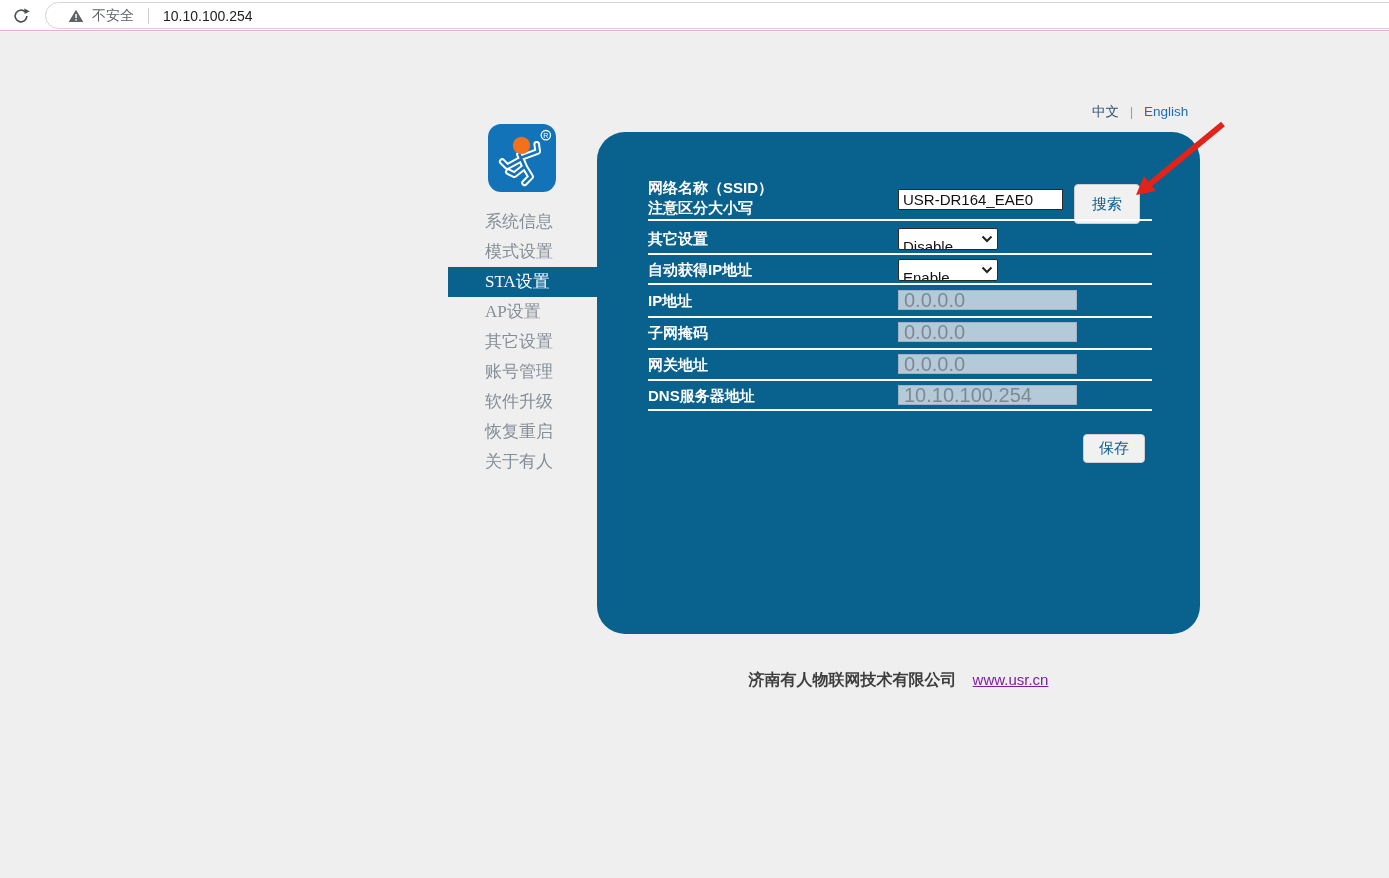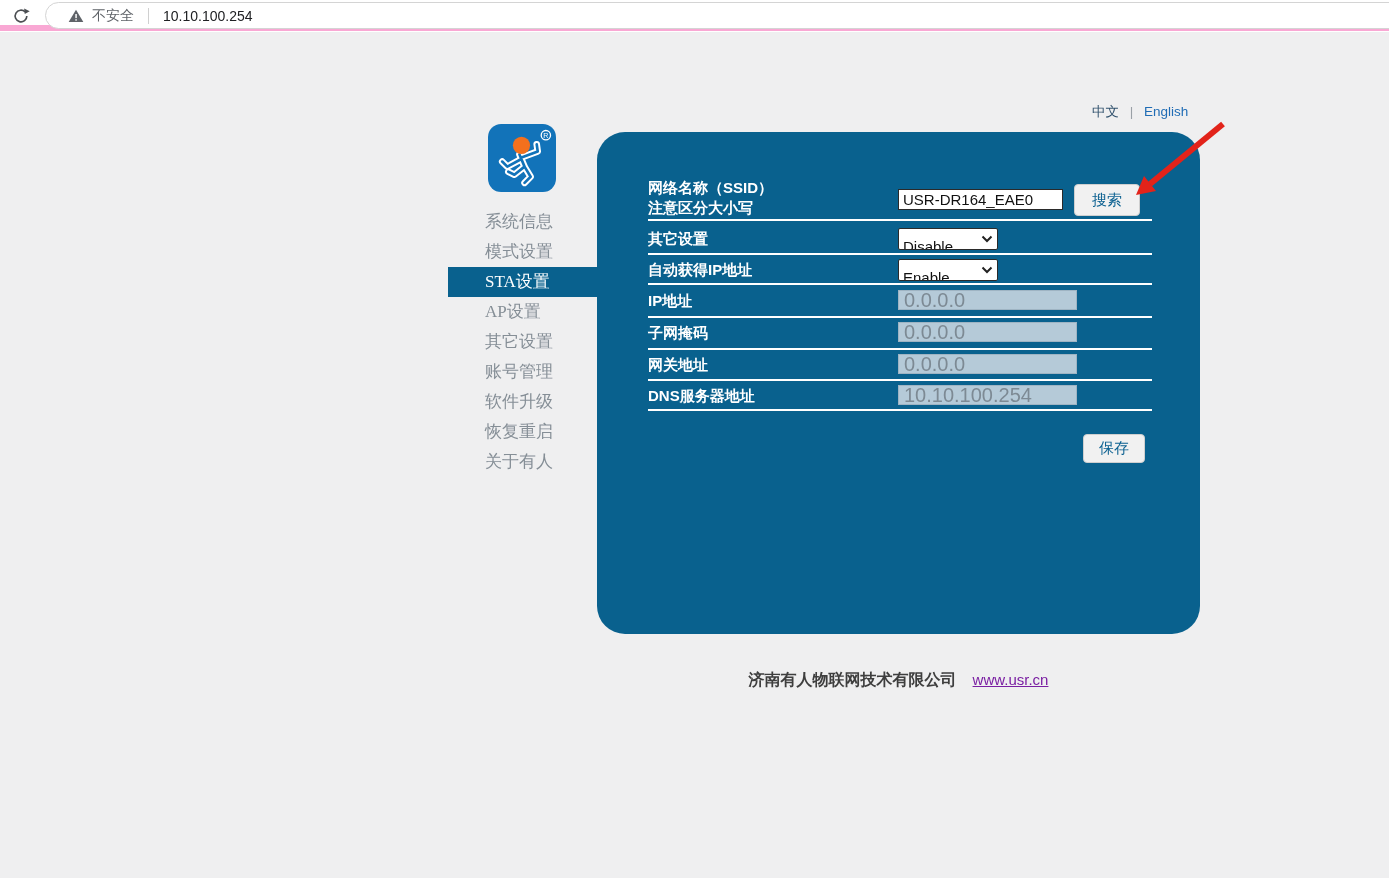--- a/index.html
+++ b/index.html
@@ -2,21 +2,21 @@
 <html><head>
 <meta charset="utf-8">
 <style>
   * { margin:0; padding:0; box-sizing:border-box; }
   html,body { width:1389px; height:878px; overflow:hidden; background:#ffffff;
               font-family:"Liberation Sans", sans-serif; }
   .screen { position:relative; width:1389px; height:878px; }
 
   
   .browser-bar { position:absolute; left:0; top:0; width:1389px; height:31px;
-                 background:#ffffff; border-bottom:6px solid #f9a8d4; z-index:5; }
+                 background:#ffffff; border-bottom:1px solid #f9a8d4; z-index:5; }
   .reload-btn { position:absolute; left:11px; top:6px; width:20px; height:20px; cursor:pointer; }
   .omnibox { position:absolute; left:45px; top:2px; height:27px; width:1360px;
              background:#fff; border:1px solid #d4d4d4; border-radius:14px;
              display:flex; align-items:center; padding-left:22px; }
   .omni-warn { width:16px; height:16px; flex:0 0 auto; }
   .omni-sec { font-size:14px; color:#5f6368; margin-left:8px; }
   .omni-div { width:1px; height:16px; background:#d0d0d0; margin:0 14px; }
   .omni-url { font-size:14px; color:#202124; }
 
   
@@ -49,21 +49,21 @@
                     border:1px solid #2a2a2a; border-radius:2px; background:#fff;
                     font-size:15px; padding:9px 18px 0 4px; color:#111;
                     font-family:"Liberation Sans",sans-serif; cursor:pointer; }
   .selwrap .chev { position:absolute; right:5px; top:7px; pointer-events:none; }
   .dis-input { position:absolute; left:301px; width:179px; height:20px;
                background:#b5cad8; border:1px solid #9fb4c3; color:#7d8a94;
                font-size:20px; padding:0 5px; font-family:"Liberation Sans",sans-serif; }
   .btn { position:absolute; background:#f1f1f1; border:1px solid #cfcfcf;
          border-radius:4px; color:#0c6191; font-size:15px; cursor:pointer;
          font-family:"Liberation Sans",sans-serif; }
-  .btn-search { left:477px; top:52px; width:66px; height:32px; }
+  .btn-search { left:477px; top:52px; width:66px; height:40px; }
   .btn-save { left:486px; top:302px; width:62px; height:29px; }
 
   
   .arrow-overlay { position:absolute; left:1100px; top:78px; width:145px; height:100px;
                    pointer-events:none; z-index:6; }
 
   
   .footer { position:absolute; left:597px; top:638px; width:603px; text-align:center; }
   .footer-company { font-size:16px; font-weight:bold; color:#3e3e3e; }
   .footer-link { font-size:15px; color:#7a1fa2; text-decoration:underline;

